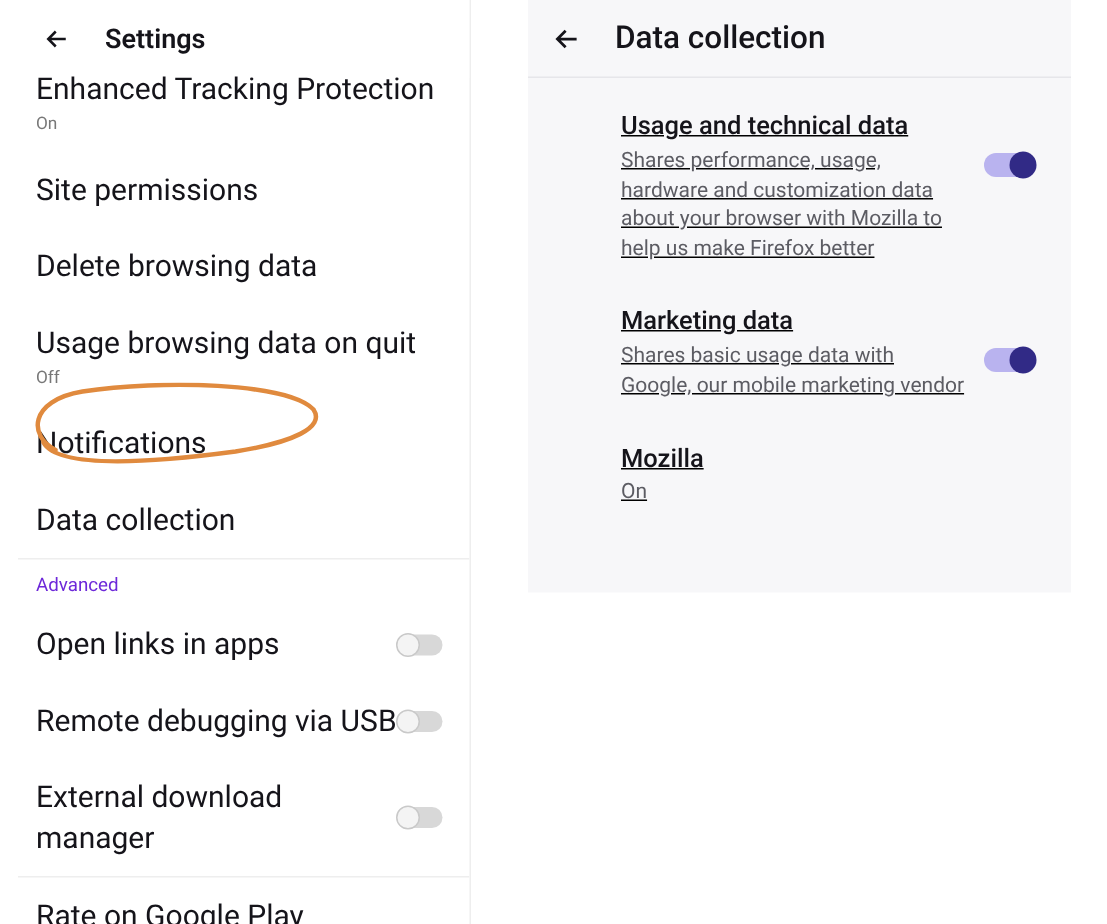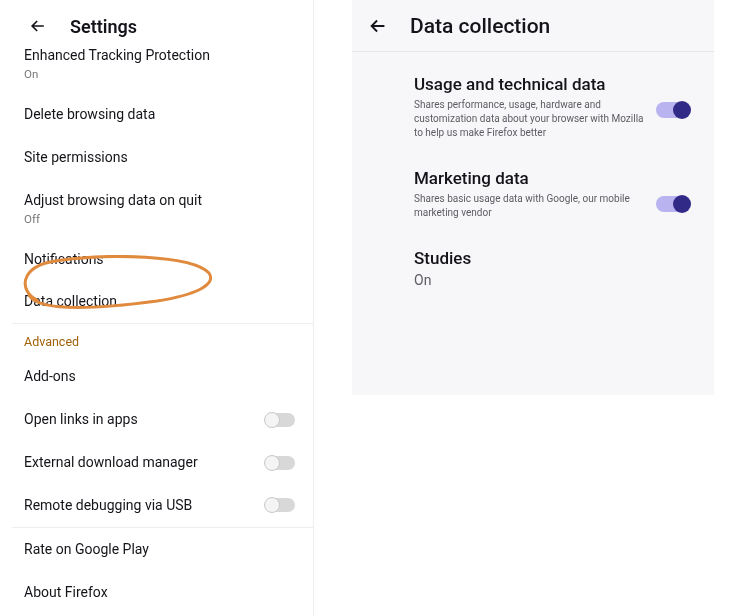--- a/index.html
+++ b/index.html
@@ -59,32 +59,32 @@
       font-size: 21px;
       font-weight: 500;
       color: #15141a;
     }
     .list-item {
       padding: 12px 12px 12px 12px;
       cursor: pointer;
       position: relative;
     }
     .item-title {
-      font-size: 14px;
+      font-size: 20px;
       color: #15141a;
       line-height: 1.35;
     }
     .item-sub {
       font-size: 11.5px;
       color: #777;
       margin-top: 2px;
     }
     .section-header {
       font-size: 12.5px;
-      color: #a16207;
+      color: #6d28d9;
       padding: 10px 12px 6px;
     }
     .divider {
       height: 1px;
       background: #eee;
     }
     .toggle-row {
       display: flex;
       align-items: center;
       justify-content: space-between;
@@ -103,29 +103,29 @@
       height: 16px;
       border-radius: 50%;
       background: #f4f4f4;
       border: 1px solid #c9c9c9;
       position: absolute;
       top: -1px;
       left: -1px;
     }
     
     .r-body { padding: 22px 24px 12px 62px; }
-    .r-section { margin-bottom: 28px; position: relative; }
+    .r-section { margin-bottom: 28px; position: relative; text-decoration: underline; }
     .r-title {
       font-size: 17px;
       font-weight: 500;
       color: #15141a;
       margin-bottom: 4px;
     }
     .r-desc {
-      font-size: 10px;
+      font-size: 14px;
       color: #5c5c63;
       line-height: 1.4;
       padding-right: 46px;
     }
     .r-switch {
       width: 34px;
       height: 16px;
       background: #b9b3ef;
       border-radius: 10px;
       position: absolute;
@@ -164,63 +164,60 @@
     </div>
     <div class="header-title">Settings</div>
   </div>
 
   <div class="list-item" style="padding-top:0;margin-top:-6px">
     <div class="item-title">Enhanced Tracking Protection</div>
     <div class="item-sub">On</div>
   </div>
 
   <div class="list-item">
+    <div class="item-title">Site permissions</div>
+  </div>
+
+  <div class="list-item">
     <div class="item-title">Delete browsing data</div>
   </div>
 
   <div class="list-item">
-    <div class="item-title">Site permissions</div>
-  </div>
-
-  <div class="list-item">
-    <div class="item-title">Adjust browsing data on quit</div>
+    <div class="item-title">Usage browsing data on quit</div>
     <div class="item-sub">Off</div>
   </div>
 
   <div class="list-item">
     <div class="item-title">Notifications</div>
   </div>
 
   <div class="list-item">
     <div class="item-title">Data collection</div>
   </div>
   <div class="divider"></div>
 
   <div class="section-header">Advanced</div>
 
-  <div class="list-item">
-    <div class="item-title">Add-ons</div>
-  </div>
 
   <div class="list-item toggle-row">
     <div class="item-title">Open links in apps</div>
     <div class="switch">
         <div class="knob"></div>
       </div>
   </div>
 
   <div class="list-item toggle-row">
-    <div class="item-title">External download manager</div>
+    <div class="item-title">Remote debugging via USB</div>
     <div class="switch">
         <div class="knob"></div>
       </div>
   </div>
 
   <div class="list-item toggle-row">
-    <div class="item-title">Remote debugging via USB</div>
+    <div class="item-title">External download manager</div>
     <div class="switch">
         <div class="knob"></div>
       </div>
   </div>
 
   <div class="divider"></div>
 
   <div class="list-item">
     <div class="item-title">Rate on Google Play</div>
   </div>
@@ -255,17 +252,17 @@
 
     <div class="r-section">
       <div class="r-title">Marketing data</div>
       <div class="r-desc">Shares basic usage data with Google, our mobile marketing vendor</div>
       <div class="r-switch">
           <div class="knob"></div>
         </div>
     </div>
 
     <div class="r-section" style="margin-bottom:8px">
-      <div class="r-title">Studies</div>
+      <div class="r-title">Mozilla</div>
       <div class="r-sub">On</div>
     </div>
   </div>
 </div>
 
 </body></html>

